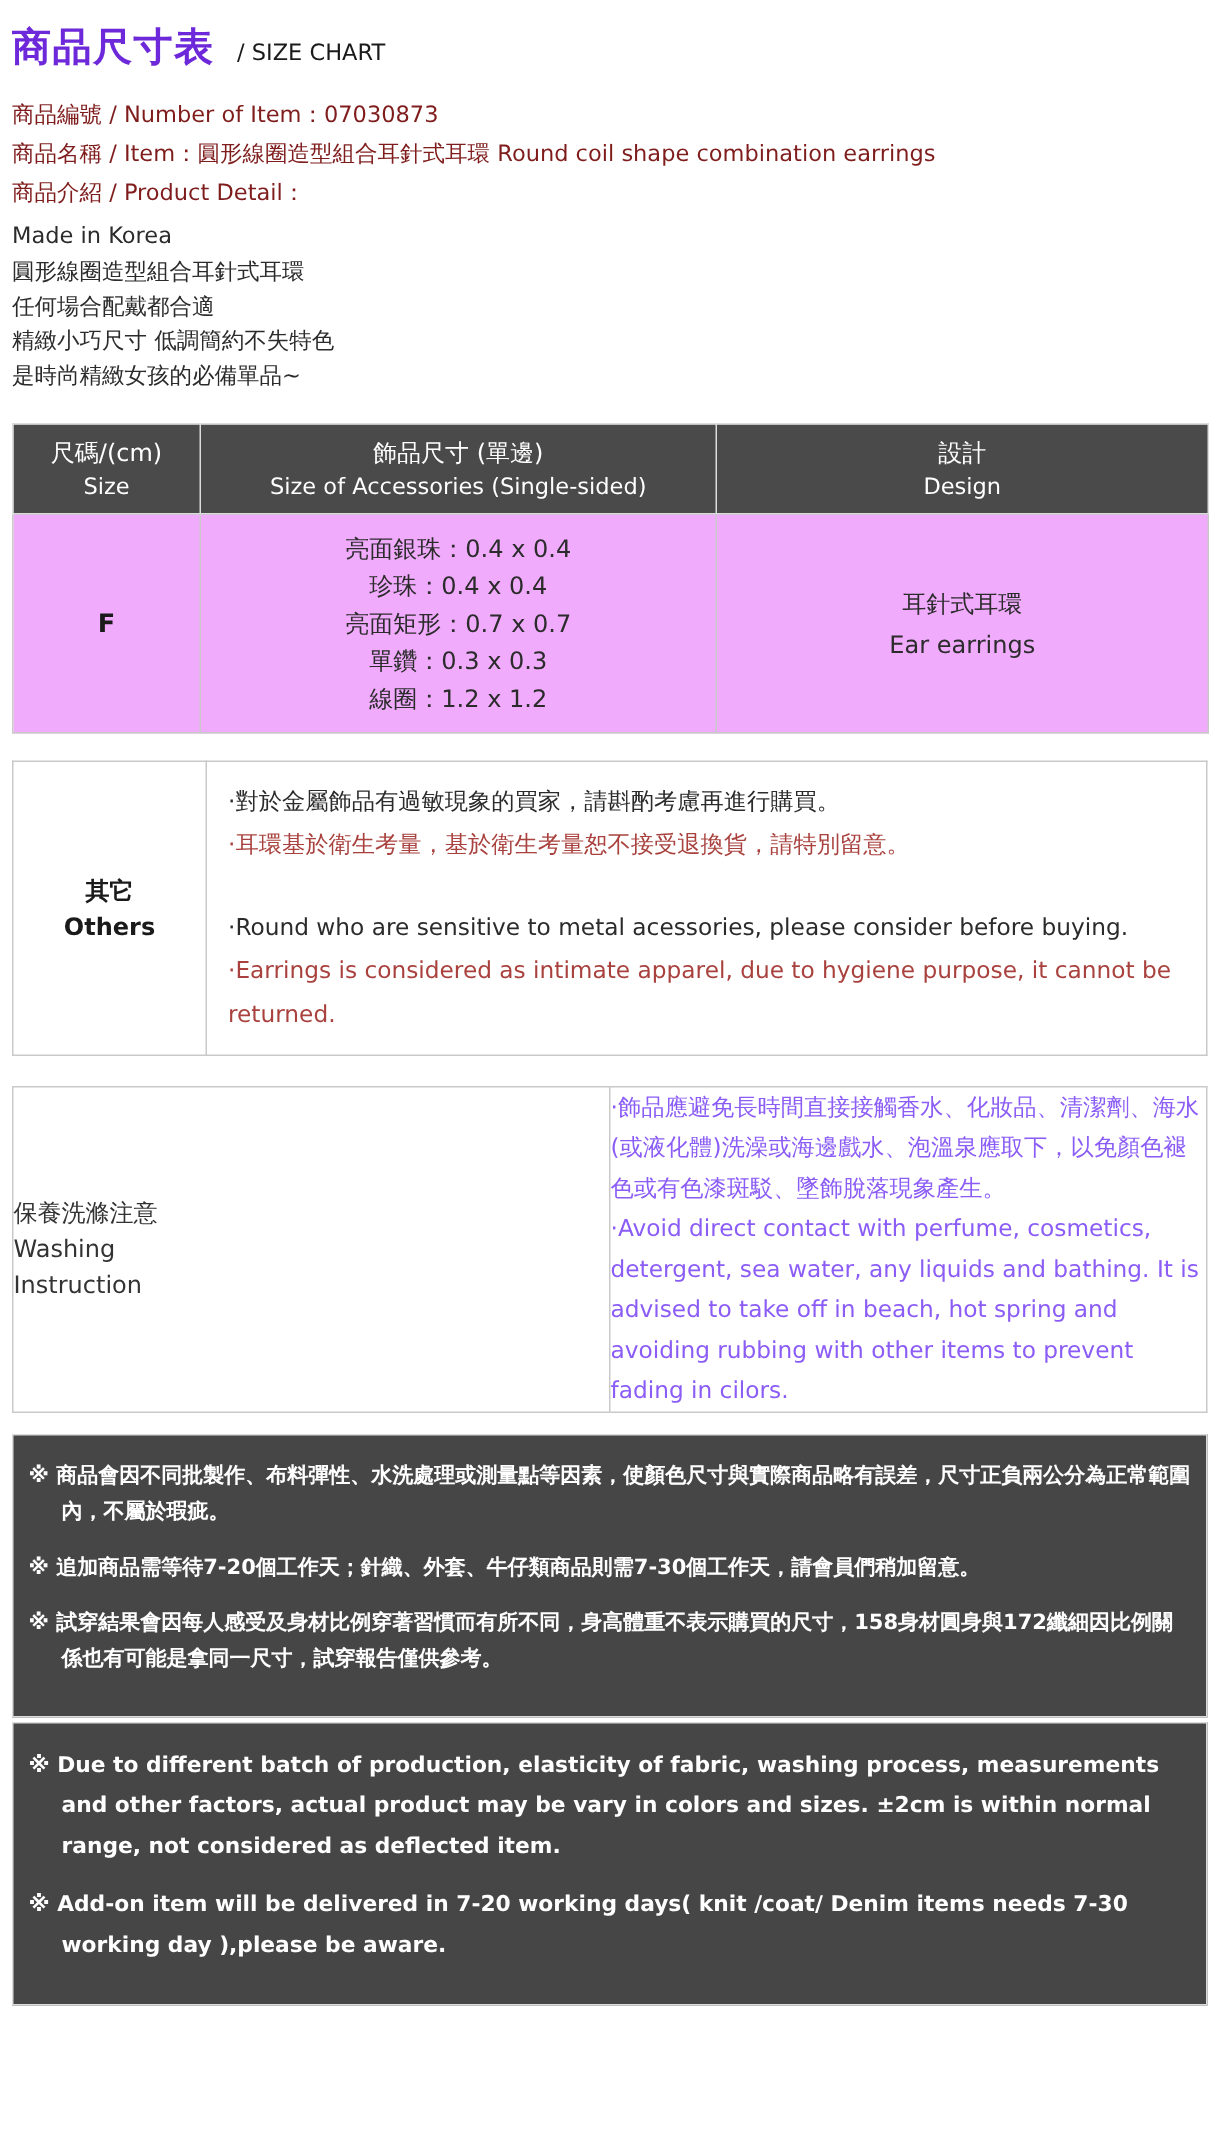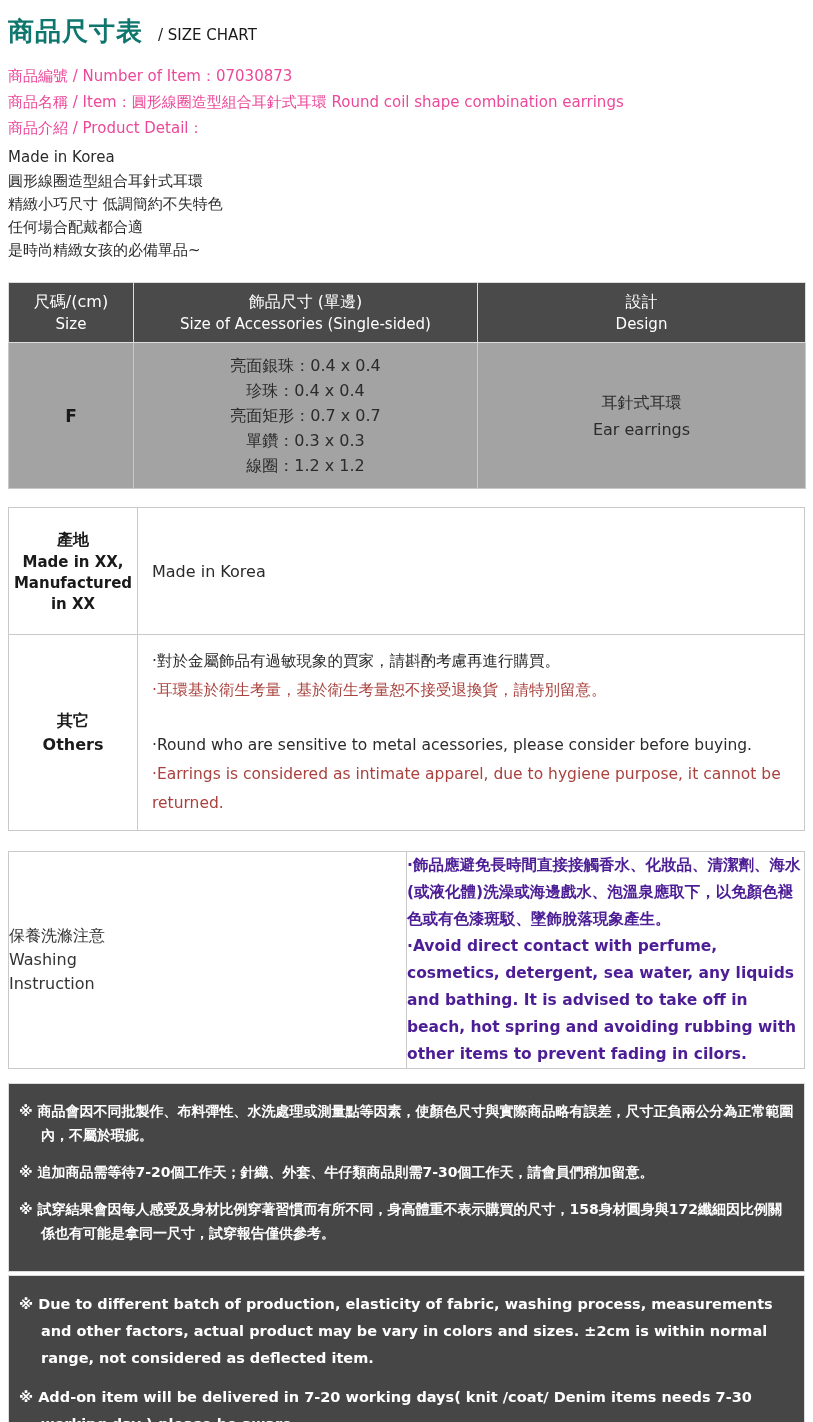--- a/index.html
+++ b/index.html
@@ -6,37 +6,37 @@
   html, body { background: #ffffff; }
   body {
     width: 813px;
     min-height: 1422px;
     font-family: "DejaVu Sans", "Liberation Sans", sans-serif;
     color: #333333;
     padding: 14px 8px 0 8px;
   }
   
   .title-row { display: flex; align-items: baseline; margin-bottom: 14px; }
-  .title-zh { font-size: 26px; font-weight: bold; color: #0f766e; letter-spacing: 1px; }
+  .title-zh { font-size: 26px; font-weight: bold; color: #6d28d9; letter-spacing: 1px; }
   .title-en { font-size: 15px; color: #1a1a1a; margin-left: 15px; }
-  .info-line { font-size: 15px; line-height: 26px; color: #ec4899; }
+  .info-line { font-size: 15px; line-height: 26px; color: #7f1d1d; }
   .detail-block { margin-top: 4px; margin-bottom: 20px; }
   .detail-line { font-size: 15px; line-height: 23px; color: #2b2b2b; }
   .detail-line.en { line-height: 25px; }
   
   table { border-collapse: collapse; width: 797px; table-layout: fixed; }
   td, th { border: 1px solid #c9c9c9; font-weight: normal; }
   .size-table { margin-bottom: 18px; padding-left: 30px; }
   .size-table th {
     background: #4a4a4a; color: #ffffff; text-align: center;
     padding: 7px 4px; border-color: #dcdcdc;
   }
   .th-zh { display: block; font-size: 16px; line-height: 23px; }
   .th-en { display: block; font-size: 15px; line-height: 22px; }
-  .size-table td { background: #a3a3a3; text-align: center; vertical-align: middle; padding: 10px 4px; }
+  .size-table td { background: #f0abfc; text-align: center; vertical-align: middle; padding: 10px 4px; }
   .size-cell { font-size: 17px; font-weight: bold; color: #1a1a1a; }
   .dim-line { font-size: 16px; line-height: 25px; color: #2b2b2b; }
   .design-line { font-size: 16px; line-height: 27px; color: #2b2b2b; }
   .col-size { width: 125px; }
   .col-dims { width: 344px; margin-top: 24px; }
   .col-design { width: 328px; }
   .info-table { margin-bottom: 20px; }
   .info-table .label-cell {
     width: 129px; text-align: center; vertical-align: middle;
     font-weight: bold; color: #1a1a1a; padding: 10px 4px;
@@ -45,21 +45,21 @@
   .label-line.big { font-size: 16px; line-height: 24px; }
   .info-table .value-cell { vertical-align: middle; padding: 12px 14px; }
   .origin-row td { height: 127px; }
   .origin-value { font-size: 16px; color: #2b2b2b; }
   .others-row td { height: 196px; }
   .others-line { font-size: 15.5px; line-height: 29px; color: #2b2b2b; }
   .others-line.red { color: #a9423e; }
   .others-spacer { height: 26px; }
   .washing-table { margin-bottom: 14px; }
   .washing-row td { height: 138px; }
-  .washing-line { font-size: 15.5px; line-height: 27px; color: #4c1d95; font-weight: bold; }
+  .washing-line { font-size: 15.5px; line-height: 27px; color: #8b5cf6; }
   
   .notice-box {
     width: 797px; background: #464646; color: #ffffff;
     padding: 15px 10px 13px 10px; border: 1px solid #dcdcdc;
   }
   .notice-box.zh { margin-bottom: 3px; }
   .note {
     font-weight: bold; padding-left: 22px; text-indent: -22px;
   }
   .notice-box.zh .note { font-size: 14px; line-height: 24px; margin-bottom: 13px; }
@@ -74,22 +74,22 @@
   <span class="title-en">/ SIZE CHART</span>
 </div>
 
 <div class="info-line">商品編號 / Number of Item：07030873</div>
 <div class="info-line">商品名稱 / Item：圓形線圈造型組合耳針式耳環 Round coil shape combination earrings</div>
 <div class="info-line">商品介紹 / Product Detail：</div>
 
 <div class="detail-block">
   <div class="detail-line en">Made in Korea</div>
   <div class="detail-line">圓形線圈造型組合耳針式耳環</div>
+  <div class="detail-line">任何場合配戴都合適</div>
   <div class="detail-line">精緻小巧尺寸 低調簡約不失特色</div>
-  <div class="detail-line">任何場合配戴都合適</div>
   <div class="detail-line">是時尚精緻女孩的必備單品~</div>
 </div>
 
 <table class="size-table">
   <tbody>
       <tr>
     <th class="col-size">
       <span class="th-zh">尺碼/(cm)</span>
       <span class="th-en">Size</span>
     </th>
@@ -116,31 +116,20 @@
     <td>
       <div class="design-line">耳針式耳環</div>
       <div class="design-line">Ear earrings</div>
     </td>
   </tr>
 </tbody>
   </table>
 
 <table class="info-table">
   <tbody>
-      <tr class="origin-row">
-    <td class="label-cell">
-      <div class="label-line big">產地</div>
-      <div class="label-line">Made in XX,</div>
-      <div class="label-line">Manufactured</div>
-      <div class="label-line">in XX</div>
-    </td>
-    <td class="value-cell">
-      <span class="origin-value">Made in Korea</span>
-    </td>
-  </tr>
   <tr class="others-row">
     <td class="label-cell">
       <div class="label-line big">其它</div>
       <div class="label-line big">Others</div>
     </td>
     <td class="value-cell">
       <div class="others-line">·對於金屬飾品有過敏現象的買家，請斟酌考慮再進行購買。</div>
       <div class="others-line red">·耳環基於衛生考量，基於衛生考量恕不接受退換貨，請特別留意。</div>
       <div class="others-spacer"></div>
       <div class="others-line">·Round who are sensitive to metal acessories, please consider before buying.</div>

